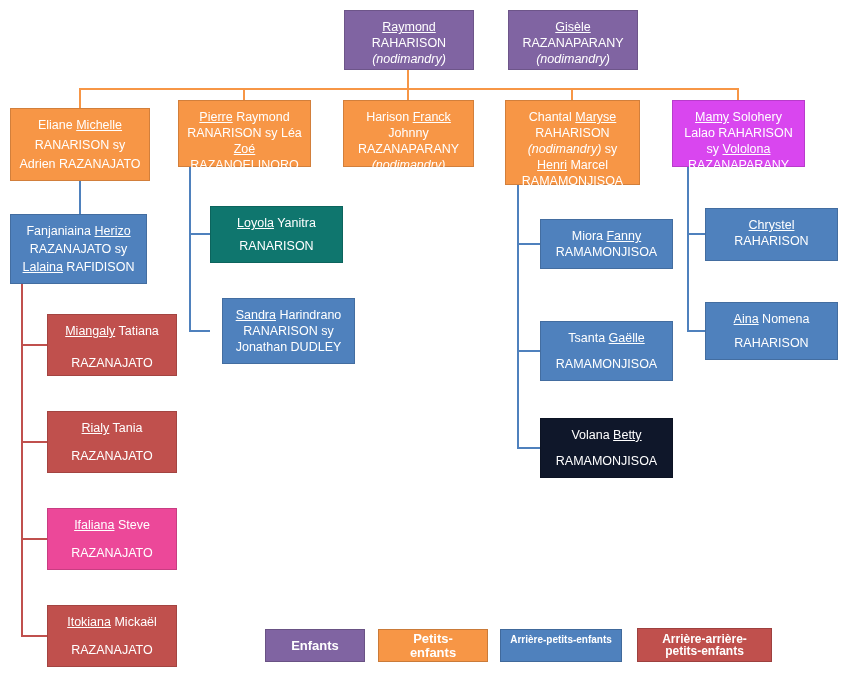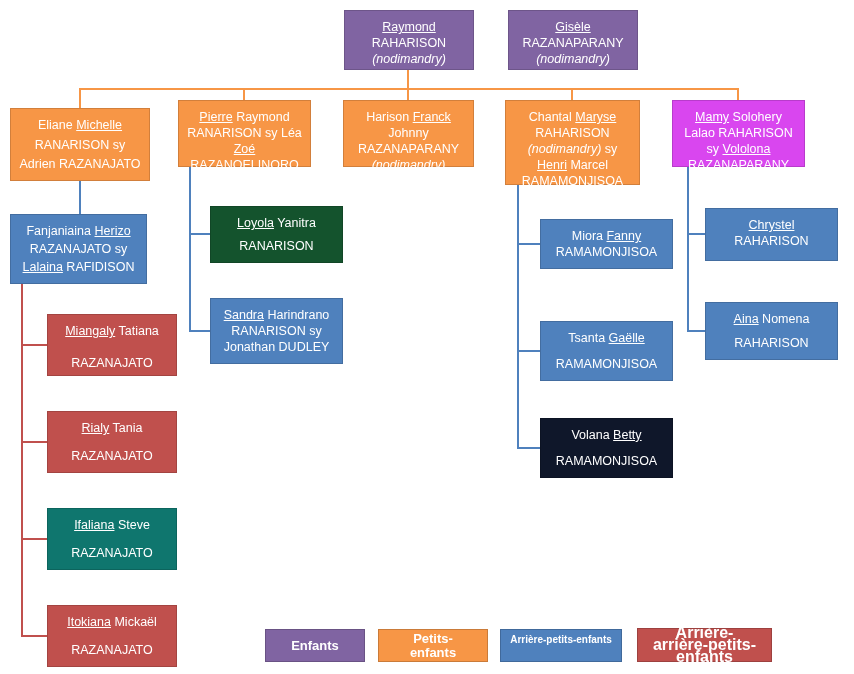--- a/index.html
+++ b/index.html
@@ -29,21 +29,21 @@
     box-sizing:border-box;
     display:flex;align-items:center;justify-content:center;
     text-align:center;
     color:#ffffff;font-weight:bold;font-size:13px;line-height:14px;
     border:1px solid rgba(0,0,0,0.18);
     padding:14px;
   }
   .legend-0{left:265px;top:629px;width:100px;height:33px;}
   .legend-1{left:378px;top:629px;width:110px;height:33px;justify-content:flex-end;}
   .legend-2{left:500px;top:629px;width:122px;height:33px;font-size:10px;white-space:nowrap;}
-  .legend-3{left:637px;top:628px;width:135px;height:34px;font-size:16px;line-height:12px;}
+  .legend-3{left:637px;top:628px;width:135px;height:34px;font-size:12px;line-height:12px;}
 </style>
 </head>
 <body>
 
 <div class="canvas">
   <div id="connectors">
       <div class="conn" style="left: 407px; top: 70px; width: 2px; height: 20px; background: rgb(247, 150, 70);"></div>
       <div class="conn" style="left: 79px; top: 88px; width: 660px; height: 2px; background: rgb(247, 150, 70);"></div>
       <div class="conn" style="left: 79px; top: 88px; width: 2px; height: 22px; background: rgb(247, 150, 70);"></div>
       <div class="conn" style="left: 243px; top: 88px; width: 2px; height: 14px; background: rgb(247, 150, 70);"></div>
@@ -106,25 +106,25 @@
         <div class="ln"><span class="u">Mamy</span><span> Solohery</span></div>
         <div class="ln"><span>Lalao RAHARISON</span></div>
         <div class="ln"><span>sy </span><span class="u">Vololona</span></div>
         <div class="ln"><span>RAZANAPARANY</span></div>
       </div>
       <div class="node" style="left: 10px; top: 214px; width: 137px; height: 70px; background: rgb(79, 129, 189);">
         <div class="ln"><span>Fanjaniaina </span><span class="u">Herizo</span></div>
         <div class="ln"><span>RAZANAJATO sy</span></div>
         <div class="ln"><span class="u">Lalaina</span><span> RAFIDISON</span></div>
       </div>
-      <div class="node" style="left: 210px; top: 206px; width: 133px; height: 57px; background: #14532d;">
+      <div class="node" style="left: 210px; top: 206px; width: 133px; height: 57px; background: #0f766e;">
         <div class="ln"><span class="u">Loyola</span><span> Yanitra</span></div>
         <div class="ln"><span>RANARISON</span></div>
       </div>
-      <div class="node" style="left: 210px; top: 298px; width: 133px; height: 66px; background: rgb(79, 129, 189);">
+      <div class="node" style="left: 222px; top: 298px; width: 133px; height: 66px; background: rgb(79, 129, 189);">
         <div class="ln"><span class="u">Sandra</span><span> Harindrano</span></div>
         <div class="ln"><span>RANARISON sy</span></div>
         <div class="ln"><span>Jonathan DUDLEY</span></div>
       </div>
       <div class="node" style="left: 540px; top: 219px; width: 133px; height: 50px; background: rgb(79, 129, 189);">
         <div class="ln"><span>Miora </span><span class="u">Fanny</span></div>
         <div class="ln"><span>RAMAMONJISOA</span></div>
       </div>
       <div class="node" style="left: 540px; top: 321px; width: 133px; height: 60px; background: rgb(79, 129, 189);">
         <div class="ln"><span>Tsanta </span><span class="u">Gaëlle</span></div>
@@ -142,21 +142,21 @@
         <div class="ln"><span>RAHARISON</span></div>
       </div>
       <div class="node" style="left: 47px; top: 314px; width: 130px; height: 62px; background: rgb(192, 80, 77); gap: 16px;">
         <div class="ln"><span class="u">Miangaly</span><span> Tatiana</span></div>
         <div class="ln"><span>RAZANAJATO</span></div>
       </div>
       <div class="node" style="left: 47px; top: 411px; width: 130px; height: 62px; background: rgb(192, 80, 77);">
         <div class="ln"><span class="u">Rialy</span><span> Tania</span></div>
         <div class="ln"><span>RAZANAJATO</span></div>
       </div>
-      <div class="node" style="left: 47px; top: 508px; width: 130px; height: 62px; background: #0f766e;">
+      <div class="node" style="left: 47px; top: 508px; width: 130px; height: 62px; background: #ec4899;">
         <div class="ln"><span class="u">Ifaliana</span><span> Steve</span></div>
         <div class="ln"><span>RAZANAJATO</span></div>
       </div>
       <div class="node" style="left: 47px; top: 605px; width: 130px; height: 62px; background: rgb(192, 80, 77);">
         <div class="ln"><span class="u">Itokiana</span><span> Mickaël</span></div>
         <div class="ln"><span>RAZANAJATO</span></div>
       </div>
     </div>
 
   <div class="legend-box legend-0" style="background: rgb(128, 100, 162);">

